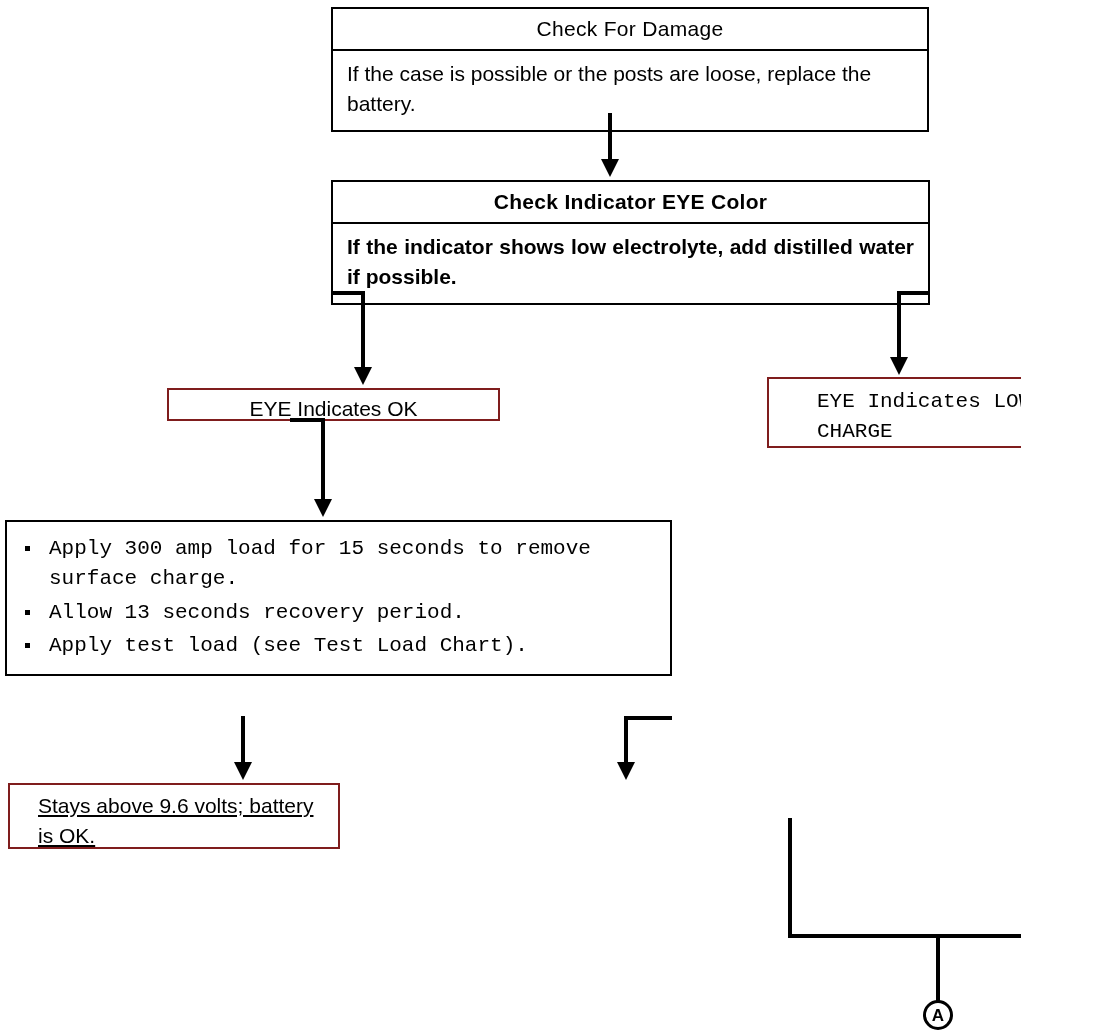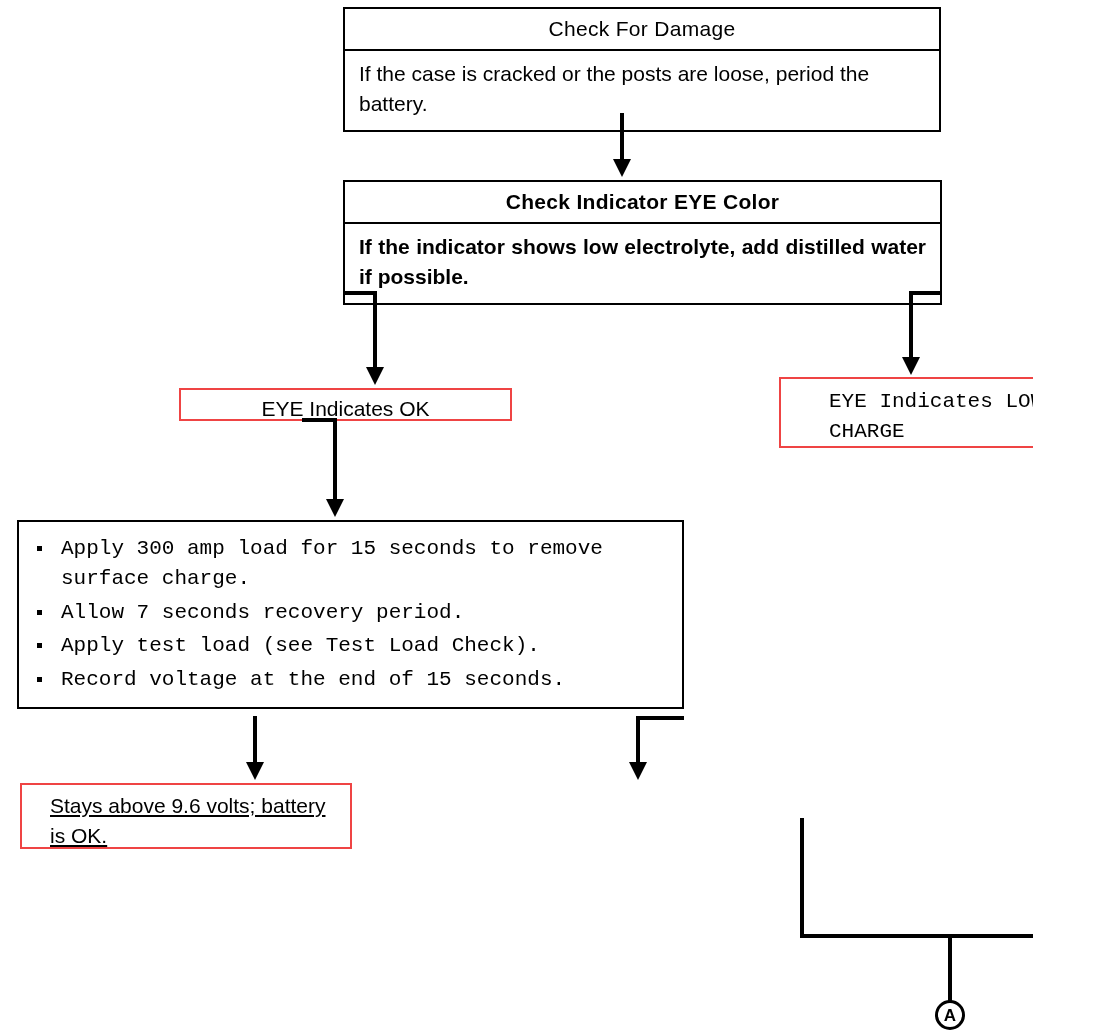--- a/index.html
+++ b/index.html
@@ -11,21 +11,20 @@
   body {
     font-family: "Liberation Sans", sans-serif;
     color: #000000;
   }
   #canvas {
     position: relative;
     width: 1021px;
     height: 1036px;
     background: #ffffff;
     overflow: hidden;
-    margin-left: 12px;
   }
 
   
   .fbox {
     position: absolute;
     box-sizing: border-box;
     border: 2px solid #000;
     background: #fff;
   }
   .fbox-title {
@@ -44,21 +43,21 @@
     line-height: 1.45;
     padding: 8px 14px 10px 14px;
   }
   .fbox-body.justify {
     text-align: justify;
     text-align-last: left;
   }
   .plainbox {
     position: absolute;
     box-sizing: border-box;
-    border: 2px solid #ef4444;
+    border: 2px solid #7f1d1d;
     background: #fff;
     font-size: 21px;
     line-height: 1.42;
   }
   .plainbox.center {
     text-align: center;
   }
 
   
   ul.blist {
@@ -114,21 +113,21 @@
     background: #fff;
   }
 </style>
 </head>
 <body>
 
 <div id="canvas">
 
   <div class="fbox" style="left:331px; top:7px; width:598px;">
     <div class="fbox-title">Check For Damage</div>
-    <div class="fbox-body">If the case is cracked or the posts are loose, period the battery.</div>
+    <div class="fbox-body">If the case is possible or the posts are loose, replace the battery.</div>
   </div>
 
   <div class="vline" style="left:608px; top:113px; height:48px;"></div>
   <div class="arrowhead" style="left:601px; top:159px;"></div>
 
   <div class="fbox" style="left:331px; top:180px; width:599px;font-weight:bold;">
     <div class="fbox-title">Check Indicator EYE Color</div>
     <div class="fbox-body justify">If the indicator shows low electrolyte, add distilled water if possible.</div>
   </div>
 
@@ -156,29 +155,25 @@
 
   <div class="fbox" style="left:5px; top:520px; width:667px;">
     <div class="fbox-body" style="padding:12px 14px 12px 10px;">
       <ul class="blist">
         <li>
           <span class="bdot"></span>
           <span>Apply 300 amp load for 15 seconds to remove surface charge.</span>
         </li>
         <li>
           <span class="bdot"></span>
-          <span>Allow 7 seconds recovery period.</span>
+          <span>Allow 13 seconds recovery period.</span>
         </li>
         <li>
           <span class="bdot"></span>
-          <span>Apply test load (see Test Load Check).</span>
-        </li>
-        <li>
-          <span class="bdot"></span>
-          <span>Record voltage at the end of 15 seconds.</span>
+          <span>Apply test load (see Test Load Chart).</span>
         </li>
       </ul>
     </div>
   </div>
 
   <div class="vline" style="left:241px; top:716px; height:48px;"></div>
   <div class="arrowhead" style="left:234px; top:762px;"></div>
 
   <div class="hline" style="left:624px; top:716px; width:48px;"></div>
   <div class="vline" style="left:624px; top:716px; height:48px;"></div>

